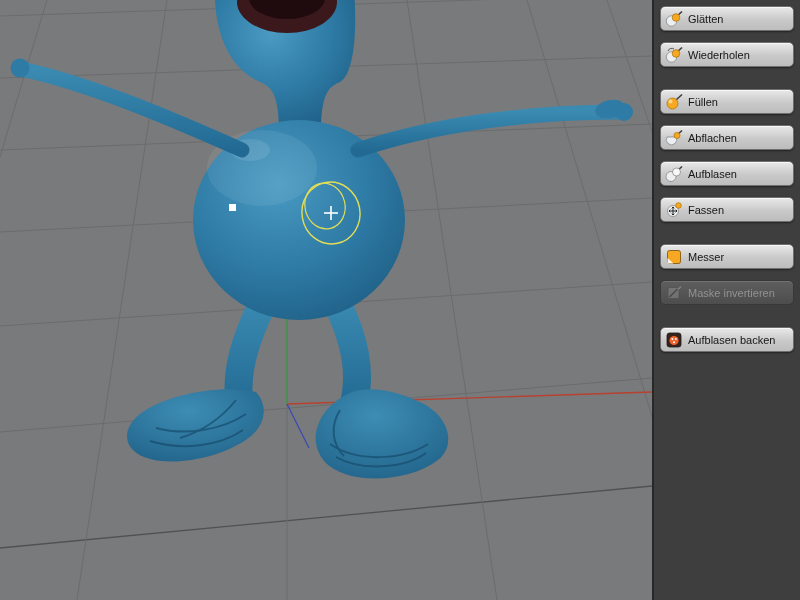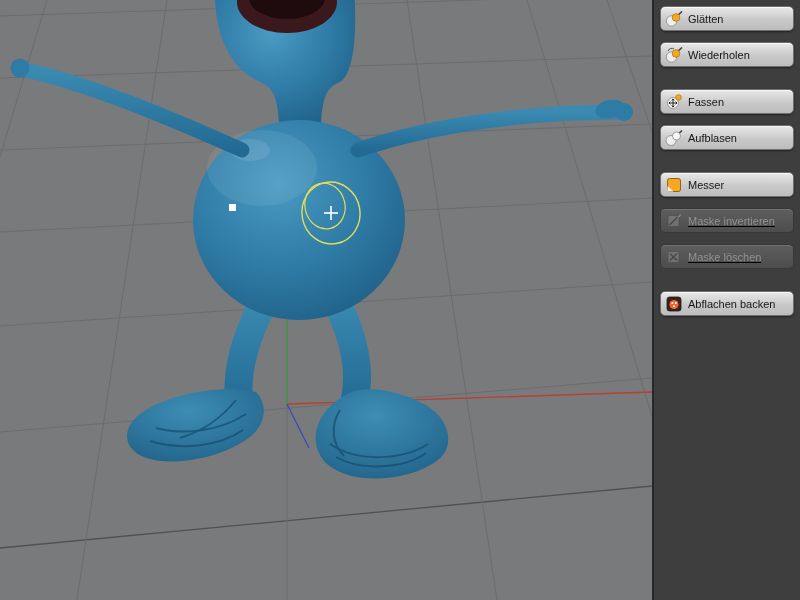--- a/index.html
+++ b/index.html
@@ -37,21 +37,20 @@
   .tool-btn .lbl {
     font-size:11px; color:#161616; white-space:nowrap;
     overflow:hidden; text-overflow:ellipsis;
   }
   .tool-btn .icon { width:18px; height:18px; flex:0 0 18px; display:inline-block; }
   .tool-btn.disabled {
     background:linear-gradient(180deg,#5e5e5e,#4d4d4d);
     border-color:#383838;
     box-shadow:inset 0 1px 0 rgba(255,255,255,.12);
     cursor:default;
-    text-decoration:underline;
   }
   .tool-btn.disabled .lbl { color:#929292; }
   .tool-btn.disabled .icon { opacity:.55; filter:grayscale(60%); }
 </style>
 </head>
 <body>
 
 <div class="app">
 
   <div class="viewport">
@@ -169,37 +168,57 @@
         </span>
         <span class="lbl">Wiederholen</span>
       </div>
     </div>
 
 
     <div class="group">
       <div class="tool-btn">
         <span class="icon">
           <svg width="18" height="18" viewBox="0 0 18 18">
+              <line x1="11" y1="7" x2="17" y2="1.5" stroke="#3d3d3d" stroke-width="1.6"></line>
+              <circle cx="7.5" cy="10.5" r="5.5" fill="#f7a823" stroke="#a86e0a" stroke-width="0.7"></circle>
+              <circle cx="5.5" cy="8.5" r="2" fill="#ffd98c"></circle>
+            </svg>
+        </span>
+        <span class="lbl">Füllen</span>
+      </div>
+      <div class="tool-btn">
+        <span class="icon">
+          <svg width="18" height="18" viewBox="0 0 18 18">
+              <line x1="11" y1="7" x2="17" y2="1.5" stroke="#3d3d3d" stroke-width="1.6"></line>
+              <path d="M2,8 L11,8 A5.2,5.2 0 1 1 2,8 Z" fill="#eceff1" stroke="#7c7c7c" stroke-width="0.7"></path>
+              <circle cx="12" cy="6.5" r="3" fill="#f7a823" stroke="#a86e0a" stroke-width="0.7"></circle>
+            </svg>
+        </span>
+        <span class="lbl">Abflachen</span>
+      </div>
+      <div class="tool-btn">
+        <span class="icon">
+          <svg width="18" height="18" viewBox="0 0 18 18">
+              <line x1="11" y1="7" x2="17" y2="1.5" stroke="#3d3d3d" stroke-width="1.6"></line>
+              <circle cx="6" cy="11.5" r="5" fill="#eceff1" stroke="#7c7c7c" stroke-width="0.7"></circle>
+              <circle cx="11.5" cy="7" r="4" fill="#f8f8f8" stroke="#7c7c7c" stroke-width="0.7"></circle>
+            </svg>
+        </span>
+        <span class="lbl">Aufblasen</span>
+      </div>
+      <div class="tool-btn">
+        <span class="icon">
+          <svg width="18" height="18" viewBox="0 0 18 18">
               <circle cx="8" cy="10" r="5.5" fill="#eceff1" stroke="#7c7c7c" stroke-width="0.7"></circle>
               <path d="M8,6 L8,14 M4,10 L12,10 M8,6 L6.7,7.3 M8,6 L9.3,7.3 M8,14 L6.7,12.7 M8,14 L9.3,12.7 M4,10 L5.3,8.7 M4,10 L5.3,11.3 M12,10 L10.7,8.7 M12,10 L10.7,11.3" stroke="#222" stroke-width="1"></path>
               <circle cx="13.5" cy="4.5" r="2.8" fill="#f7a823" stroke="#a86e0a" stroke-width="0.7"></circle>
             </svg>
         </span>
         <span class="lbl">Fassen</span>
       </div>
-      <div class="tool-btn">
-        <span class="icon">
-          <svg width="18" height="18" viewBox="0 0 18 18">
-              <line x1="11" y1="7" x2="17" y2="1.5" stroke="#3d3d3d" stroke-width="1.6"></line>
-              <circle cx="6" cy="11.5" r="5" fill="#eceff1" stroke="#7c7c7c" stroke-width="0.7"></circle>
-              <circle cx="11.5" cy="7" r="4" fill="#f8f8f8" stroke="#7c7c7c" stroke-width="0.7"></circle>
-            </svg>
-        </span>
-        <span class="lbl">Aufblasen</span>
-      </div>
     </div>
 
     <div class="group">
       <div class="tool-btn">
         <span class="icon">
           <svg width="18" height="18" viewBox="0 0 18 18">
               <rect x="2.5" y="2.5" width="13" height="13" rx="2" fill="#f7a823" stroke="#7a4d05" stroke-width="0.8"></rect>
               <path d="M2.5,10 L8.5,15.5 L2.5,15.5 Z" fill="#ffffff" opacity="0.9"></path>
             </svg>
         </span>
@@ -207,41 +226,32 @@
       </div>
       <div class="tool-btn disabled">
         <span class="icon">
           <svg width="18" height="18" viewBox="0 0 18 18">
               <rect x="3" y="3.5" width="11" height="11" rx="1.5" fill="#8b8b8b" stroke="#4c4c4c" stroke-width="0.8"></rect>
               <path d="M4.5,13 L12.5,5" stroke="#3e3e3e" stroke-width="1.4"></path>
               <path d="M12.5,5 L15.5,2 L16.5,3 L13.5,6 Z" fill="#d0d0d0" stroke="#4c4c4c" stroke-width="0.6"></path>
             </svg>
         </span>
         <span class="lbl">Maske invertieren</span>
-      </div>
-      <div class="tool-btn disabled">
-        <span class="icon">
-          <svg width="18" height="18" viewBox="0 0 18 18">
-              <rect x="3" y="3.5" width="11" height="11" rx="1.5" fill="#8b8b8b" stroke="#4c4c4c" stroke-width="0.8"></rect>
-              <path d="M5,5.5 L12,12.5 M12,5.5 L5,12.5" stroke="#3e3e3e" stroke-width="1.4"></path>
-            </svg>
-        </span>
-        <span class="lbl">Maske löschen</span>
       </div>
     </div>
 
     <div class="group">
       <div class="tool-btn">
         <span class="icon">
           <svg width="18" height="18" viewBox="0 0 18 18">
               <rect x="2" y="2" width="14" height="14" rx="2.5" fill="#35231c" stroke="#1c1c1c" stroke-width="0.8"></rect>
               <circle cx="9" cy="9.5" r="4.6" fill="#f2622e"></circle>
               <circle cx="7.4" cy="8" r="1" fill="#fff"></circle>
               <circle cx="10.8" cy="8" r="1" fill="#fff"></circle>
               <circle cx="9" cy="11.2" r="1" fill="#fff"></circle>
             </svg>
         </span>
-        <span class="lbl">Abflachen backen</span>
+        <span class="lbl">Aufblasen backen</span>
       </div>
     </div>
 
   </div>
 </div>
 
 </body></html>

